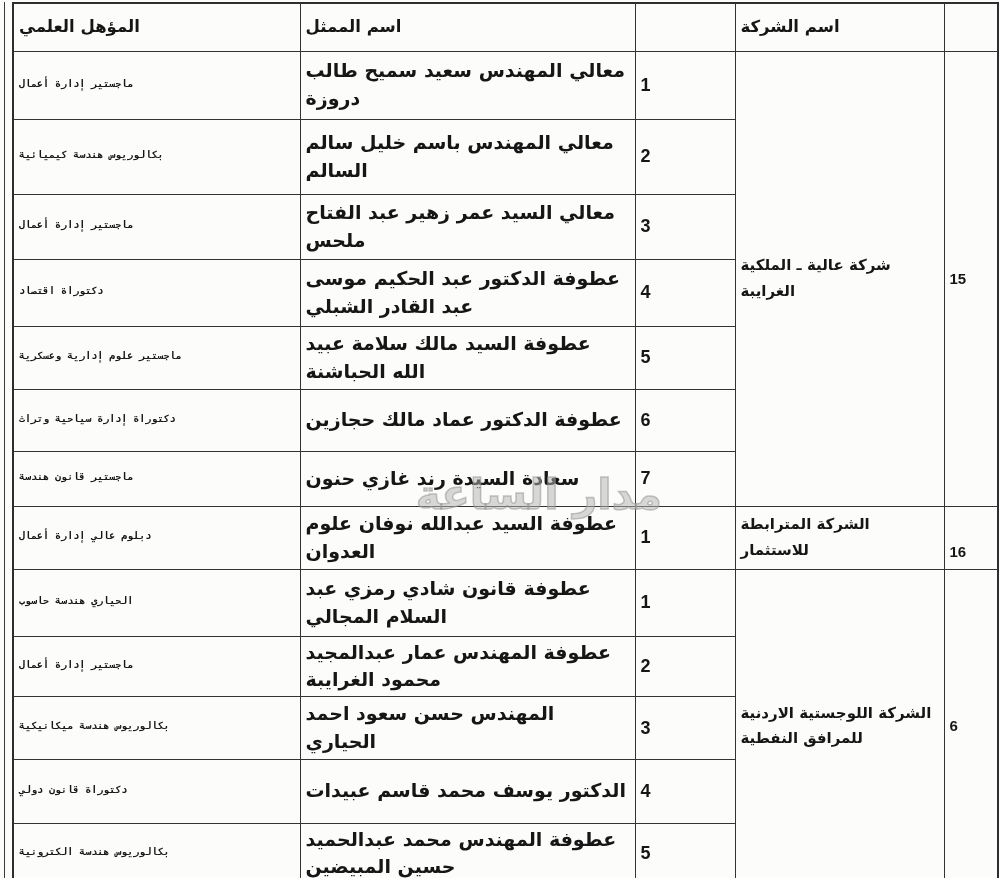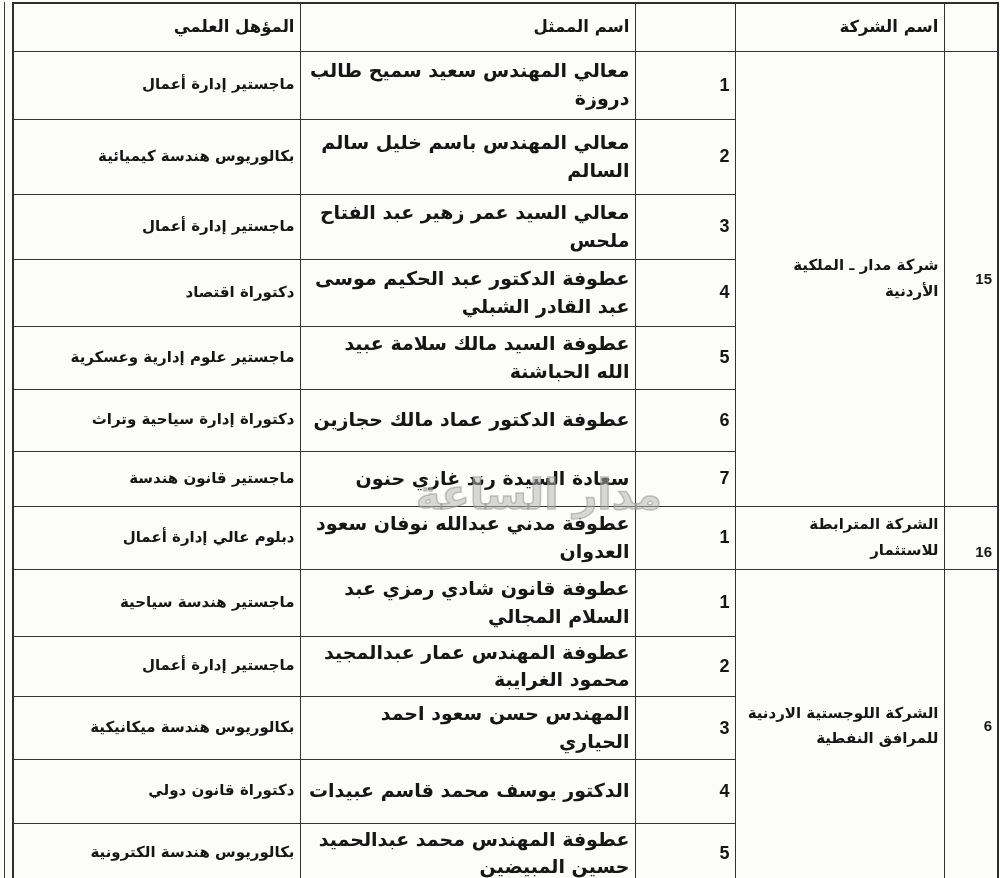--- a/index.html
+++ b/index.html
@@ -18,21 +18,21 @@
   table.tbl{
     position:absolute;top:2px;left:12px;
     width:985px;height:874px;
     border-collapse:collapse;
     table-layout:fixed;
     direction:rtl;
     border:2px solid #2e2e2e;
   }
   .tbl th,.tbl td{
     border:1.5px solid #333;
-    text-align:right;
+    text-align:left;
     vertical-align:middle;
     padding:2px 5px;
     font-weight:700;
     line-height:1.45;
     overflow:hidden;
     margin-top:12px;
   }
   thead tr{height:48px;}
   thead th{font-size:16.5px;border-bottom-width:2px;}
   .c-index{width:54px;}
@@ -40,21 +40,21 @@
   .c-no{width:100px;}
   .c-rep{width:335px;}
   .c-qual{width:287px;}
   td.no-cell,td.idx-cell{
     font-family:"Liberation Sans",sans-serif;
     font-size:18px;
   }
   td.idx-cell{font-size:15px;}
   td.idx-low{vertical-align:bottom;padding-bottom:6px;}
   td.rep-cell{font-size:19px;}
-  td.qual-cell{font-size:15px;}
+  td.qual-cell{font-size:10px;font-family:Liberation Mono, monospace;}
   td.company-cell{font-size:15px;line-height:1.7;}
   
   tbody tr:nth-child(1){height:68px;}
   tbody tr:nth-child(2){height:75px;}
   tbody tr:nth-child(3){height:65px;}
   tbody tr:nth-child(4){height:67px;}
   tbody tr:nth-child(5){height:63px;}
   tbody tr:nth-child(6){height:62px;}
   tbody tr:nth-child(7){height:55px;}
   tbody tr:nth-child(8){height:63px;}
@@ -94,21 +94,21 @@
         <th></th>
         <th>اسم الشركة</th>
         <th></th>
         <th>اسم الممثل</th>
         <th>المؤهل العلمي</th>
       </tr>
     </thead>
     <tbody>
       <tr>
         <td class="idx-cell" rowspan="7">15</td>
-        <td class="company-cell" rowspan="7">شركة مدار ـ الملكية الأردنية</td>
+        <td class="company-cell" rowspan="7">شركة عالية ـ الملكية الغرايبة</td>
         <td class="no-cell">1</td>
         <td class="rep-cell">معالي المهندس سعيد سميح طالب دروزة</td>
         <td class="qual-cell">ماجستير إدارة أعمال</td>
       </tr>
       <tr>
         <td class="no-cell">2</td>
         <td class="rep-cell">معالي المهندس باسم خليل سالم السالم</td>
         <td class="qual-cell">بكالوريوس هندسة كيميائية</td>
       </tr>
       <tr>
@@ -133,29 +133,29 @@
       </tr>
       <tr>
         <td class="no-cell">7</td>
         <td class="rep-cell">سعادة السيدة رند غازي حنون</td>
         <td class="qual-cell">ماجستير قانون هندسة</td>
       </tr>
       <tr>
         <td class="idx-cell idx-low" rowspan="1">16</td>
         <td class="company-cell" rowspan="1">الشركة المترابطة للاستثمار</td>
         <td class="no-cell">1</td>
-        <td class="rep-cell">عطوفة مدني عبدالله نوفان سعود العدوان</td>
+        <td class="rep-cell">عطوفة السيد عبدالله نوفان علوم العدوان</td>
         <td class="qual-cell">دبلوم عالي إدارة أعمال</td>
       </tr>
       <tr>
         <td class="idx-cell" rowspan="5">6</td>
         <td class="company-cell" rowspan="5">الشركة اللوجستية الاردنية للمرافق النفطية</td>
         <td class="no-cell">1</td>
         <td class="rep-cell">عطوفة قانون شادي رمزي عبد السلام المجالي</td>
-        <td class="qual-cell">ماجستير هندسة سياحية</td>
+        <td class="qual-cell">الحياري هندسة حاسوب</td>
       </tr>
       <tr>
         <td class="no-cell">2</td>
         <td class="rep-cell">عطوفة المهندس عمار عبدالمجيد محمود الغرايبة</td>
         <td class="qual-cell">ماجستير إدارة أعمال</td>
       </tr>
       <tr>
         <td class="no-cell">3</td>
         <td class="rep-cell">المهندس حسن سعود احمد الحياري</td>
         <td class="qual-cell">بكالوريوس هندسة ميكانيكية</td>

